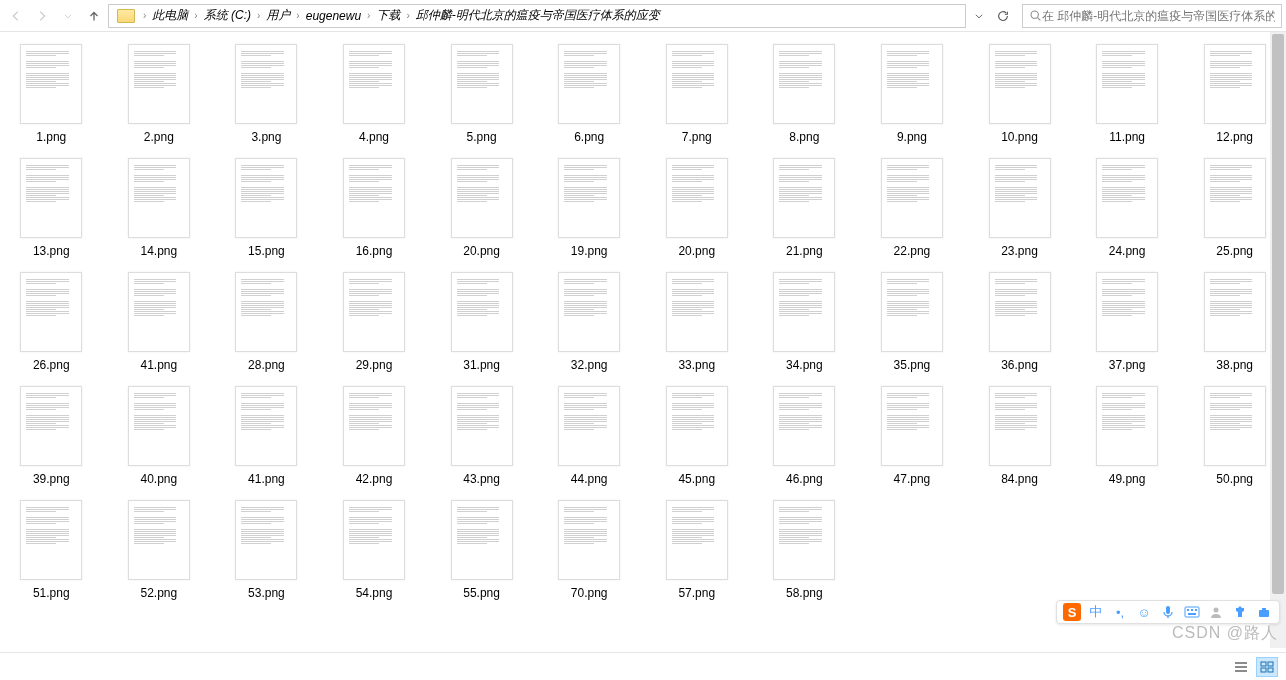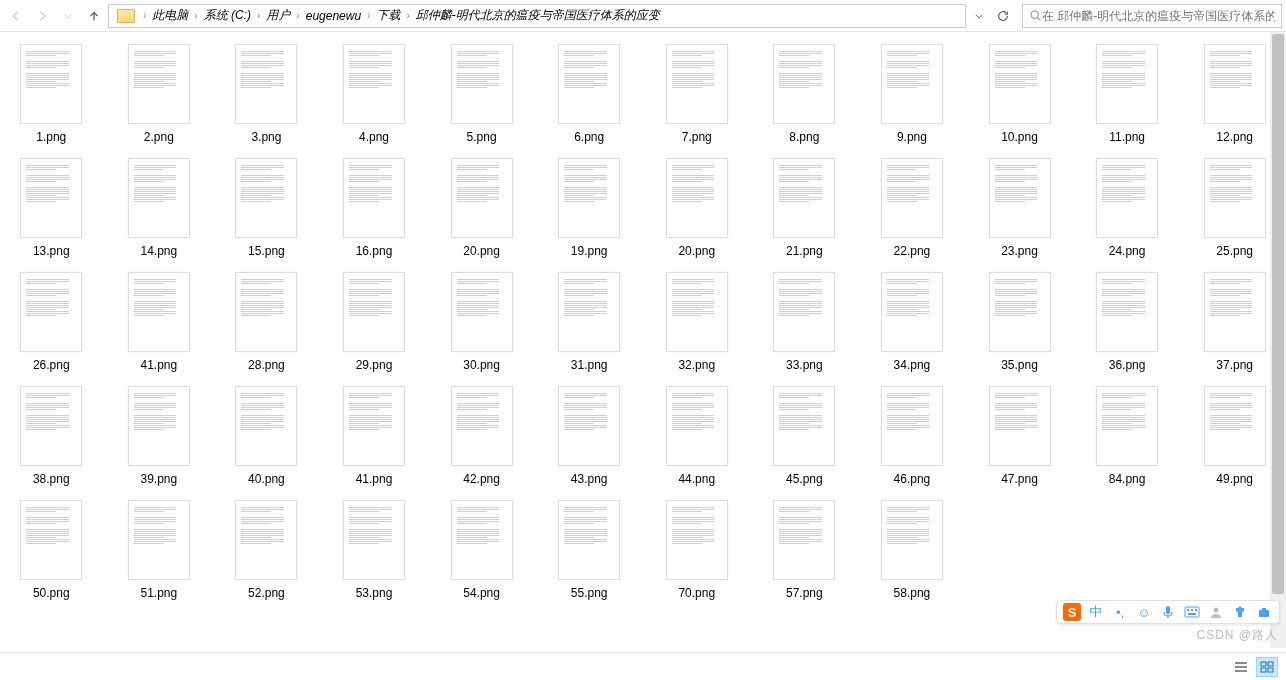--- a/index.html
+++ b/index.html
@@ -16,21 +16,21 @@
 .search input { border: none; outline: none; flex: 1; font-size: 12px; background: transparent; color: #888; }
 .content { height: 616px; overflow-y: auto; padding: 12px 8px; position: relative; }
 .grid { display: grid; grid-template-columns: repeat(12, 1fr); gap: 14px 21px; }
 .item { display: flex; flex-direction: column; align-items: center; cursor: pointer; }
 .thumb { width: 62px; height: 80px; background: #fff; border: 1px solid #ddd; box-shadow: 0 0 2px rgba(0,0,0,.08); padding: 6px 5px; display: flex; flex-direction: column; gap: 1px; overflow: hidden; }
 .line { height: 1px; background: #d0d0d0; }
 .line.short { width: 60%; }
 .line.med { width: 85%; }
 .line.gap { background: transparent; height: 3px; }
 .fname { margin-top: 6px; font-size: 12px; white-space: nowrap; }
-.watermark { position: fixed; right: 8px; bottom: 36px; color: #bbb; font-size: 12px; letter-spacing: 1px; }
+.watermark { position: fixed; right: 8px; bottom: 36px; color: #bbb; font-size: 16px; letter-spacing: 1px; }
 .ime-bar { position: fixed; right: 6px; bottom: 56px; display: flex; align-items: center; gap: 6px; background: #fff; border: 1px solid #e0e0e0; border-radius: 4px; padding: 2px 6px; box-shadow: 0 1px 3px rgba(0,0,0,.1); }
 .ime-ico { width: 18px; height: 18px; display: flex; align-items: center; justify-content: center; font-size: 13px; color: #4a9eff; }
 .ime-ico.orange { background: #ff6a00; color: #fff; border-radius: 3px; font-weight: bold; }
 .ime-ico.gray { color: #999; }
 .footer { position: fixed; bottom: 0; left: 0; right: 0; height: 28px; border-top: 1px solid #e5e5e5; background: #fff; display: flex; align-items: center; justify-content: flex-end; padding: 0 8px; gap: 4px; }
 .view-btn { width: 22px; height: 20px; display: flex; align-items: center; justify-content: center; color: #666; cursor: pointer; border: 1px solid transparent; }
 .view-btn.active { background: #cce8ff; border-color: #99d1ff; }
 .scrollbar { position: absolute; right: 0; top: 0; width: 16px; height: 100%; background: #f0f0f0; }
 .scroll-thumb { position: absolute; right: 2px; top: 2px; width: 12px; height: 560px; background: #c1c1c1; border-radius: 2px; }
 </style>
@@ -752,43 +752,20 @@
           <div class="line med"></div>
           <div class="line med"></div>
           <div class="line med"></div>
           <div class="line med"></div>
           <div class="line short"></div>
           <div class="line med"></div>
           <div class="line med"></div>
           <div class="line short"></div>
           <div class="line gap"></div>
         </div>
-        <div class="fname">30.png</div>
-      </div>
-      <div class="item">
-        <div class="thumb">
-          <div class="line med"></div>
-          <div class="line med"></div>
-          <div class="line short"></div>
-          <div class="line gap"></div>
-          <div class="line med"></div>
-          <div class="line med"></div>
-          <div class="line med"></div>
-          <div class="line short"></div>
-          <div class="line gap"></div>
-          <div class="line med"></div>
-          <div class="line med"></div>
-          <div class="line med"></div>
-          <div class="line med"></div>
-          <div class="line short"></div>
-          <div class="line med"></div>
-          <div class="line med"></div>
-          <div class="line short"></div>
-          <div class="line gap"></div>
-        </div>
         <div class="fname">31.png</div>
       </div>
       <div class="item">
         <div class="thumb">
           <div class="line med"></div>
           <div class="line med"></div>
           <div class="line short"></div>
           <div class="line gap"></div>
           <div class="line med"></div>
           <div class="line med"></div>

